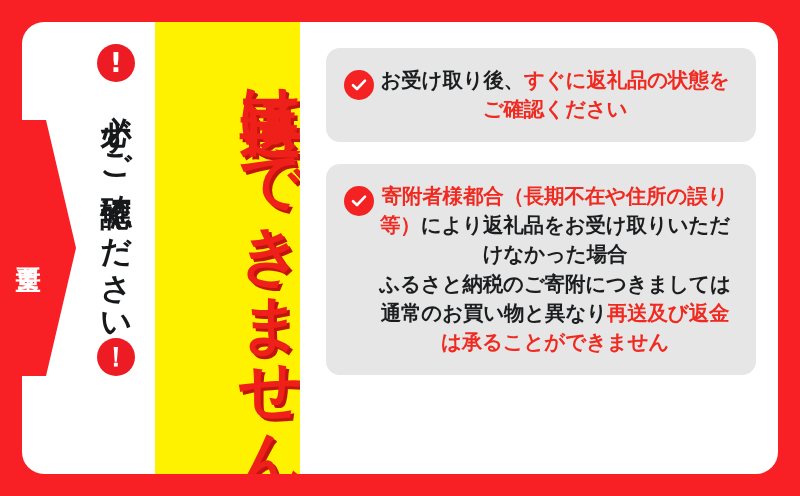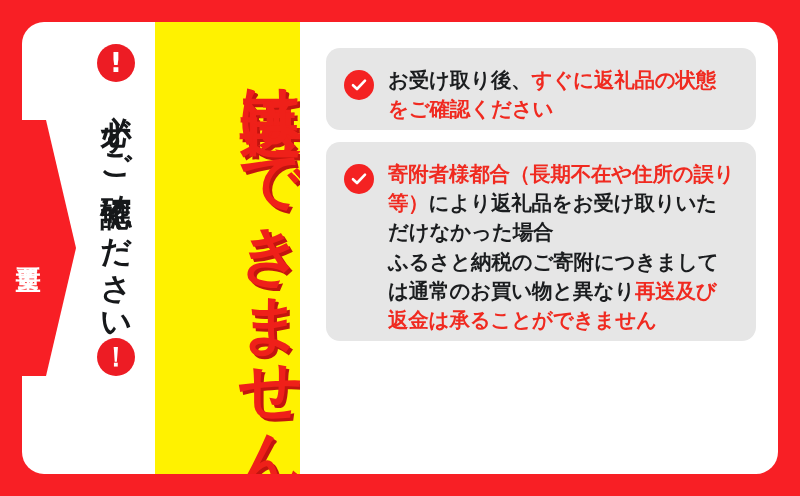--- a/index.html
+++ b/index.html
@@ -137,27 +137,27 @@
     top: 22px;
     width: 474px;
     height: 452px;
     padding: 26px 22px 0 22px;
     box-sizing: border-box;
     z-index: 2;
   }
   .note {
     background: #e6e6e6;
     border-radius: 14px;
-    padding: 18px 20px 6px 18px;
+    padding: 18px 20px 18px 18px;
     display: flex;
     align-items: flex-start;
-    gap: 14px;
-    box-sizing: border-box;
-  }
-  .note + .note { margin-top: 12px; }
+    box-sizing: border-box;
+    text-align: center;
+  }
+  .note + .note { margin-top: 22px; }
   .check {
     flex: 0 0 auto;
     width: 30px;
     height: 30px;
     border-radius: 50%;
     background: #f42222;
     position: relative;
     margin-top: 4px;
   }
   .check svg {

